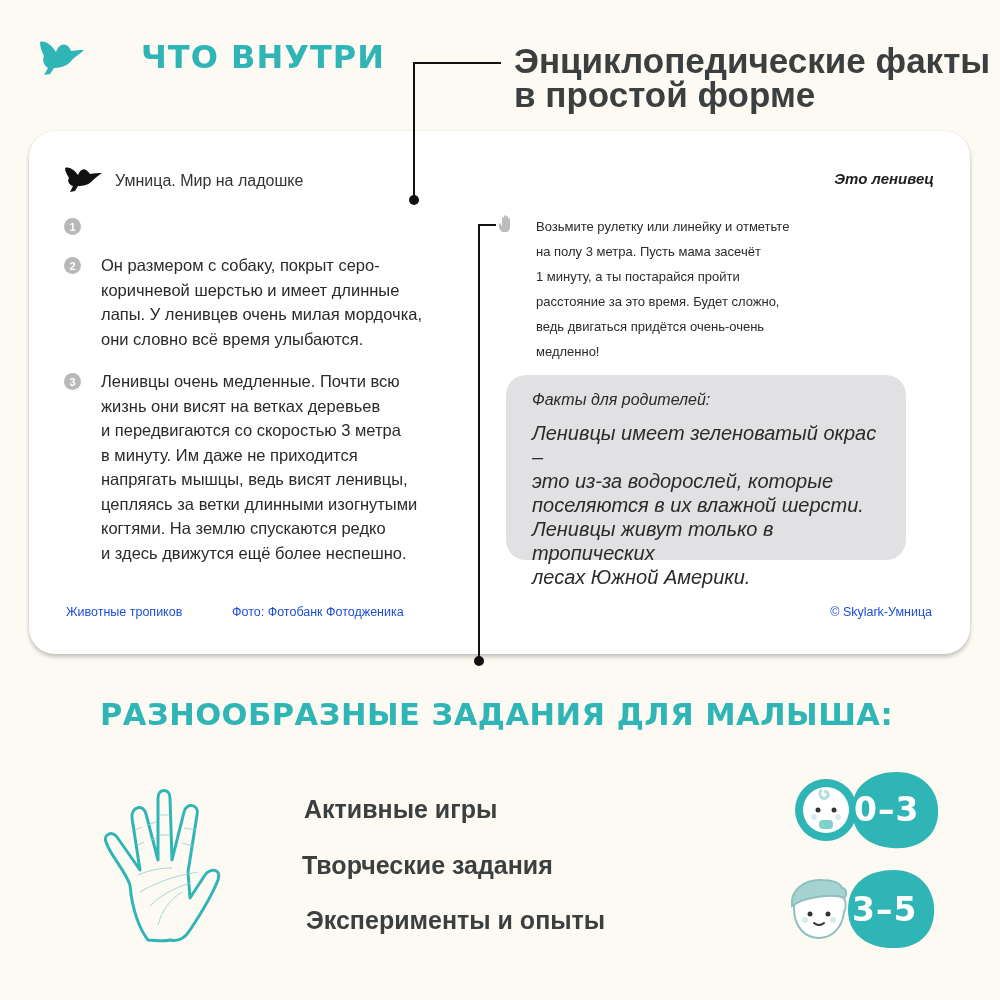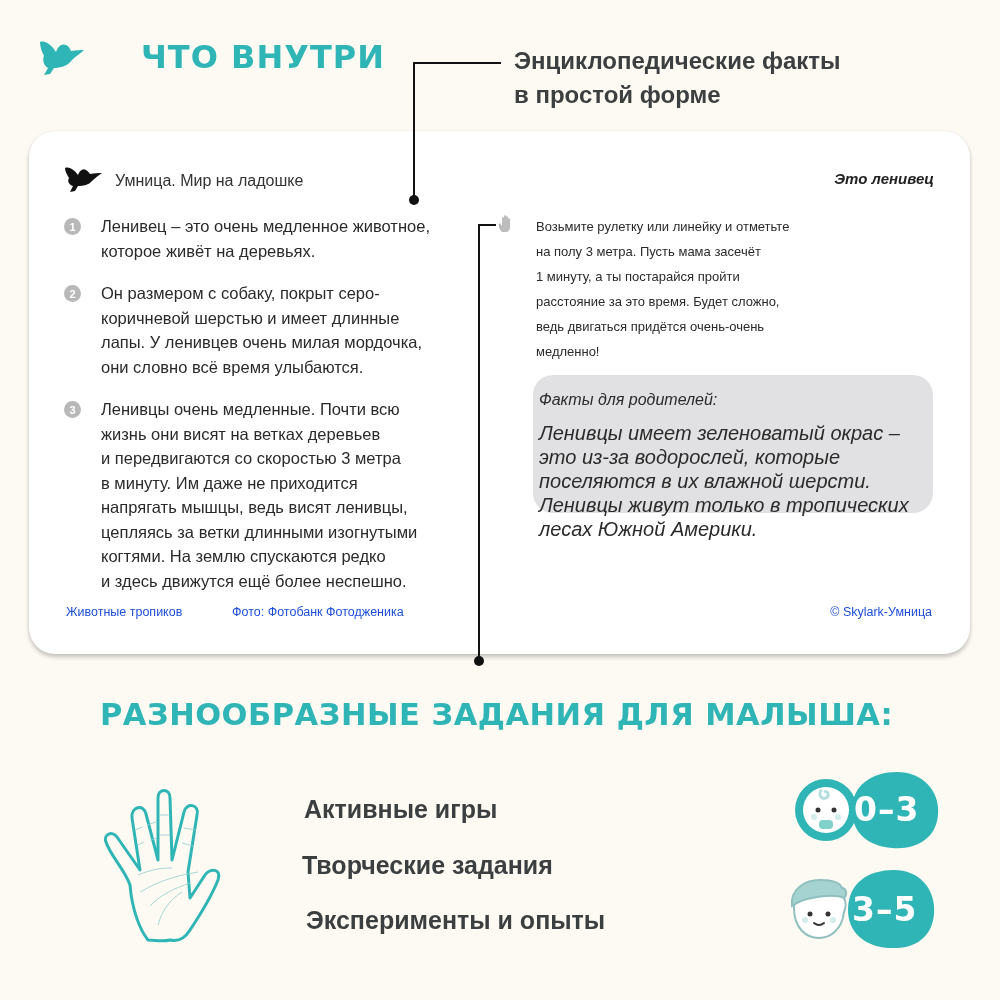--- a/index.html
+++ b/index.html
@@ -5,21 +5,21 @@
   * { box-sizing: border-box; margin: 0; padding: 0; }
   html, body { width: 1000px; height: 1000px; background: #fdfaf3; overflow: hidden; }
   body { position: relative; font-family: "DejaVu Sans", sans-serif; color: #333; }
 
   .abs { position: absolute; }
 
   
   .top-bird { left: 38px; top: 38px; width: 48px; height: 40px; }
   .top-title { left: 123px; top: 38px; font-family: "DejaVu Sans", sans-serif; font-weight: bold; font-size: 32px; color: #2fb5b5; letter-spacing: 1px; white-space: nowrap; margin-left: 18px; }
 
-  .enc-title { left: 514px; top: 44px; font-family: "Liberation Sans", sans-serif; font-weight: bold; font-size: 24px; line-height: 34px; color: #3b3f40; }
+  .enc-title { left: 514px; top: 44px; font-family: "Liberation Sans", sans-serif; font-weight: bold; font-size: 35px; line-height: 34px; color: #3b3f40; }
 
   
   .line { background: #111; position: absolute; }
   .dot { position: absolute; width: 10px; height: 10px; border-radius: 50%; background: #111; }
 
   
   .card { left: 29px; top: 131px; width: 941px; height: 523px; background: #fff; border-radius: 26px;
           box-shadow: 0 3px 4px rgba(0,0,0,0.22), 0 0 2px rgba(0,0,0,0.08); }
 
   .card-bird { left: 64px; top: 165px; width: 40px; height: 28px; }
@@ -28,21 +28,21 @@
 
   .facts { left: 64px; top: 214px; width: 420px; }
   .fact { display: flex; margin-bottom: 18px; }
   .fact-num { width: 17px; height: 17px; border-radius: 50%; background: #b8b8b8; color: #fff; font-size: 11px; font-weight: bold;
               display: flex; align-items: center; justify-content: center; margin-top: 4px; flex: 0 0 17px; font-family: "Liberation Sans", sans-serif; }
   .fact-text { margin-left: 20px; font-family: "Liberation Sans", sans-serif; font-size: 16.5px; line-height: 24.5px; color: #2a2a2a; white-space: pre-line; }
 
   .hand-small { left: 497px; top: 214px; width: 18px; height: 20px; }
   .activity { left: 536px; top: 214px; width: 400px; font-family: "Liberation Sans", sans-serif; font-size: 13px; line-height: 25px; color: #2a2a2a; white-space: pre-line; }
 
-  .parents { left: 533px; top: 375px; width: 400px; height: 138px; background: #e1e1e3; border-radius: 20px; padding: 16px 6px; }
+  .parents { left: 506px; top: 375px; width: 400px; height: 185px; background: #e1e1e3; border-radius: 20px; padding: 16px 26px; }
   .parents-title { font-family: "Liberation Sans", sans-serif; font-style: italic; font-size: 16px; color: #2a2a2a; margin-bottom: 12px; }
   .parents-text { font-family: "Liberation Sans", sans-serif; font-style: italic; font-size: 20px; line-height: 24px; color: #2a2a2a; white-space: pre-line; }
 
   .foot { top: 605px; font-family: "Liberation Sans", sans-serif; font-size: 12.5px; color: #1d4ed8; }
   .foot-l1 { left: 66px; }
   .foot-l2 { left: 232px; }
   .foot-r { right: 68px; }
 
   
   .tasks-title { left: 100px; top: 697px; font-family: "DejaVu Sans", sans-serif; font-weight: bold; font-size: 30.5px; color: #2fb5b5; letter-spacing: 0.5px; white-space: nowrap; }
@@ -75,22 +75,20 @@
 
 <svg class="abs card-bird" viewBox="0 0 40 28">
   <path d="M1 3 C6 1 11 6 14 10 C16 5 19 3 22 5 C24 6 25 8 26 9 C30 8 35 8 38 8 C34 11 31 13 28 16 C25 20 19 21 14 21 L11 26 L6 27 L9 21 C5 20 3 16 5 13 C3 10 1 6 1 3 Z" fill="#111"></path>
 </svg>
 <div class="abs card-series">Умница. Мир на ладошке</div>
 <div class="abs card-right-title">Это ленивец</div>
 
 <div class="abs facts">
   <div class="fact">
     <div class="fact-num">1</div>
-    <div class="fact-text">Ленивец – это очень медленное животное,
-которое живёт на деревьях.</div>
   </div>
   <div class="fact">
     <div class="fact-num">2</div>
     <div class="fact-text">Он размером с собаку, покрыт серо-
 коричневой шерстью и имеет длинные
 лапы. У ленивцев очень милая мордочка,
 они словно всё время улыбаются.</div>
   </div>
   <div class="fact">
     <div class="fact-num">3</div>

